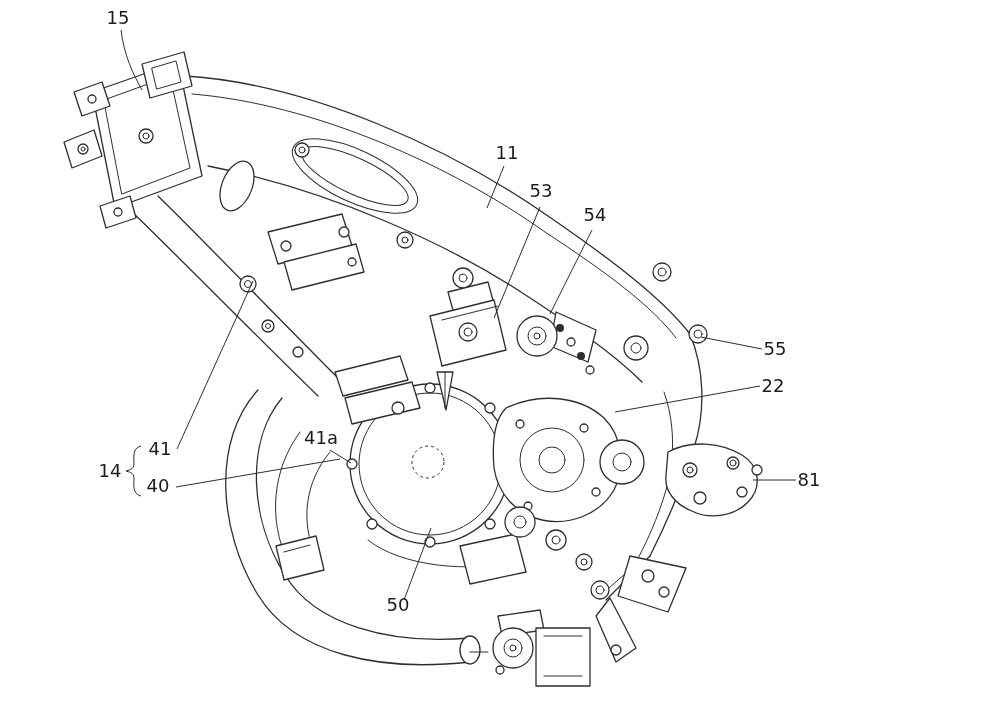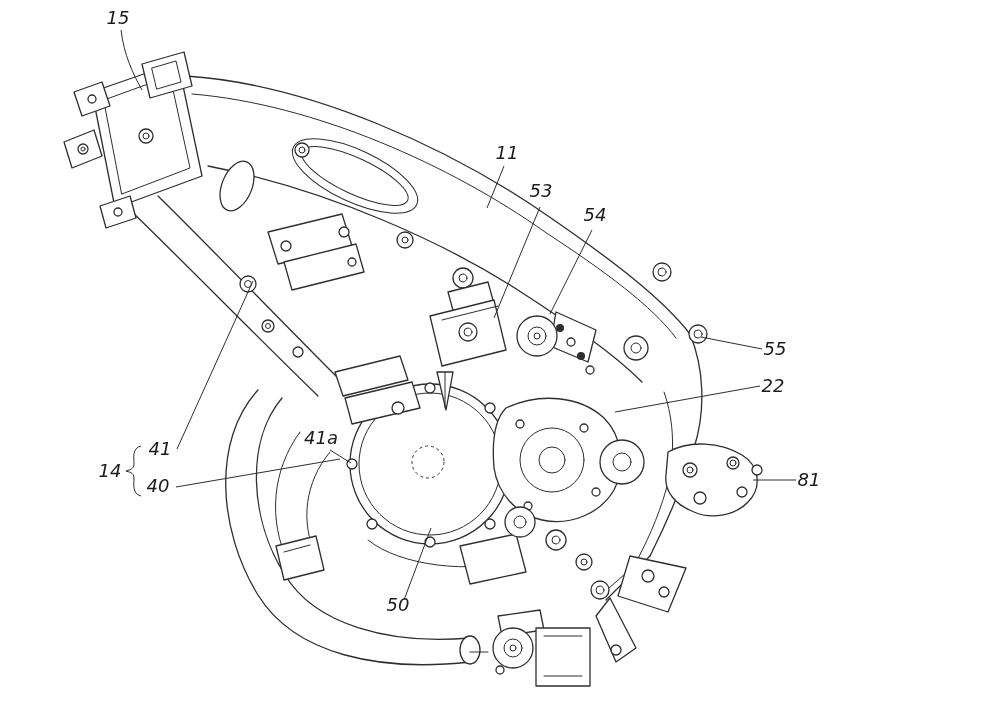--- a/index.html
+++ b/index.html
@@ -2,21 +2,20 @@
 <html><head>
 <meta charset="utf-8">
 <style>
   html,body{margin:0;padding:0;background:#ffffff;}
   .stage{
     position:relative;
     width:1000px;height:705px;
     background:#ffffff;
     overflow:hidden;
     font-family:"DejaVu Sans", sans-serif;
-    font-style:italic;
   }
   svg{position:absolute;left:0;top:0;}
   .ln{fill:none;stroke:#2e2e2e;stroke-width:1.3;stroke-linejoin:round;stroke-linecap:round;}
   .thin{fill:none;stroke:#2e2e2e;stroke-width:1;stroke-linejoin:round;stroke-linecap:round;}
   .wf{fill:#ffffff;stroke:#2e2e2e;stroke-width:1.3;stroke-linejoin:round;}
   .dot{fill:#2e2e2e;stroke:none;}
   .dash{fill:none;stroke:#2e2e2e;stroke-width:1;stroke-dasharray:3,3;}
   .lead{fill:none;stroke:#2e2e2e;stroke-width:1;}
   .lbl{font-size:18px;fill:#1b1b1b;text-anchor:middle;}
 </style>

